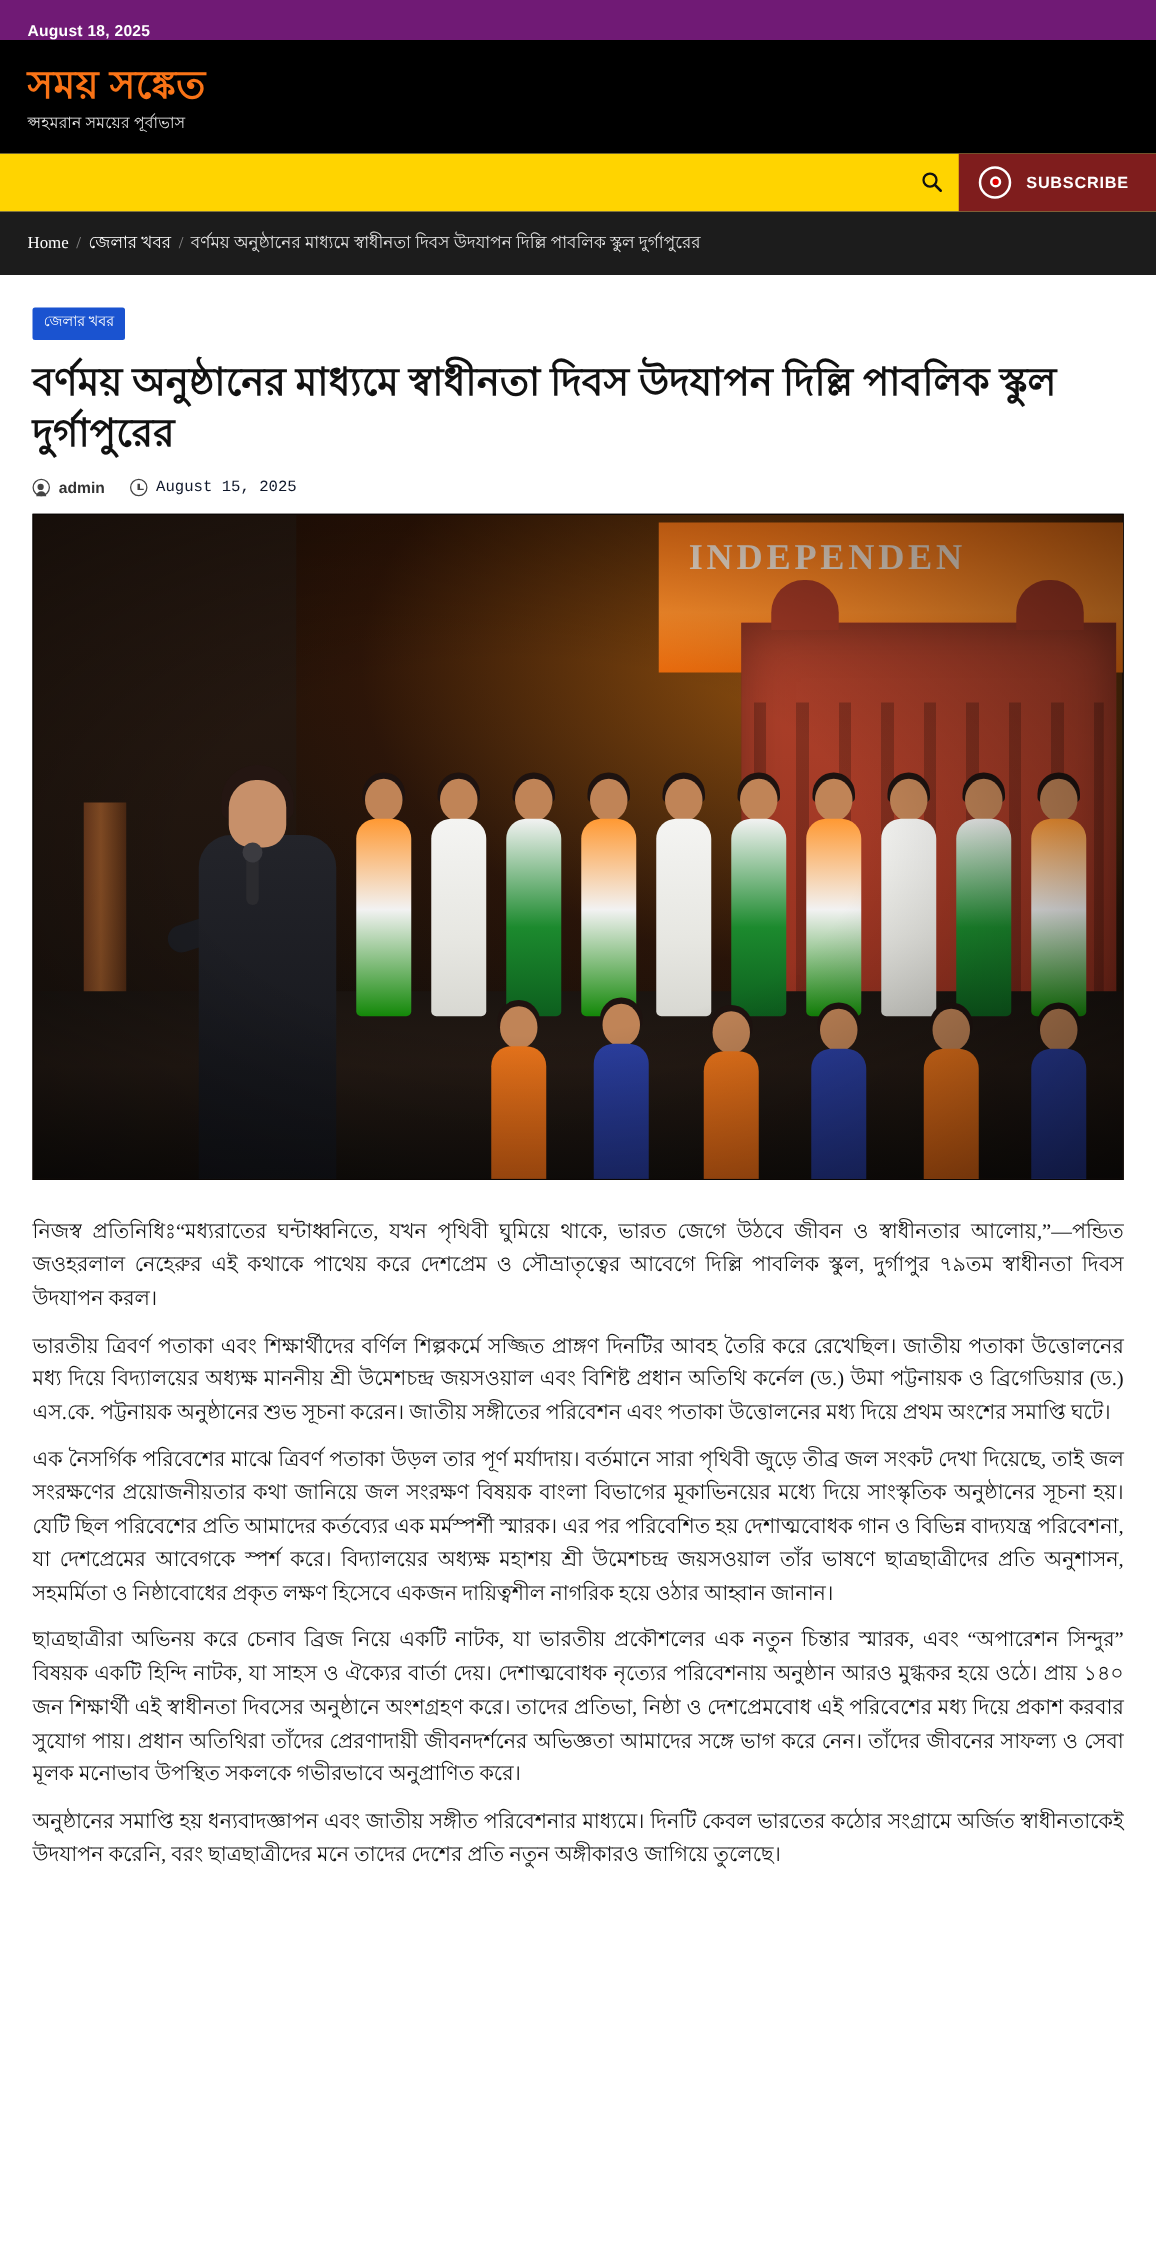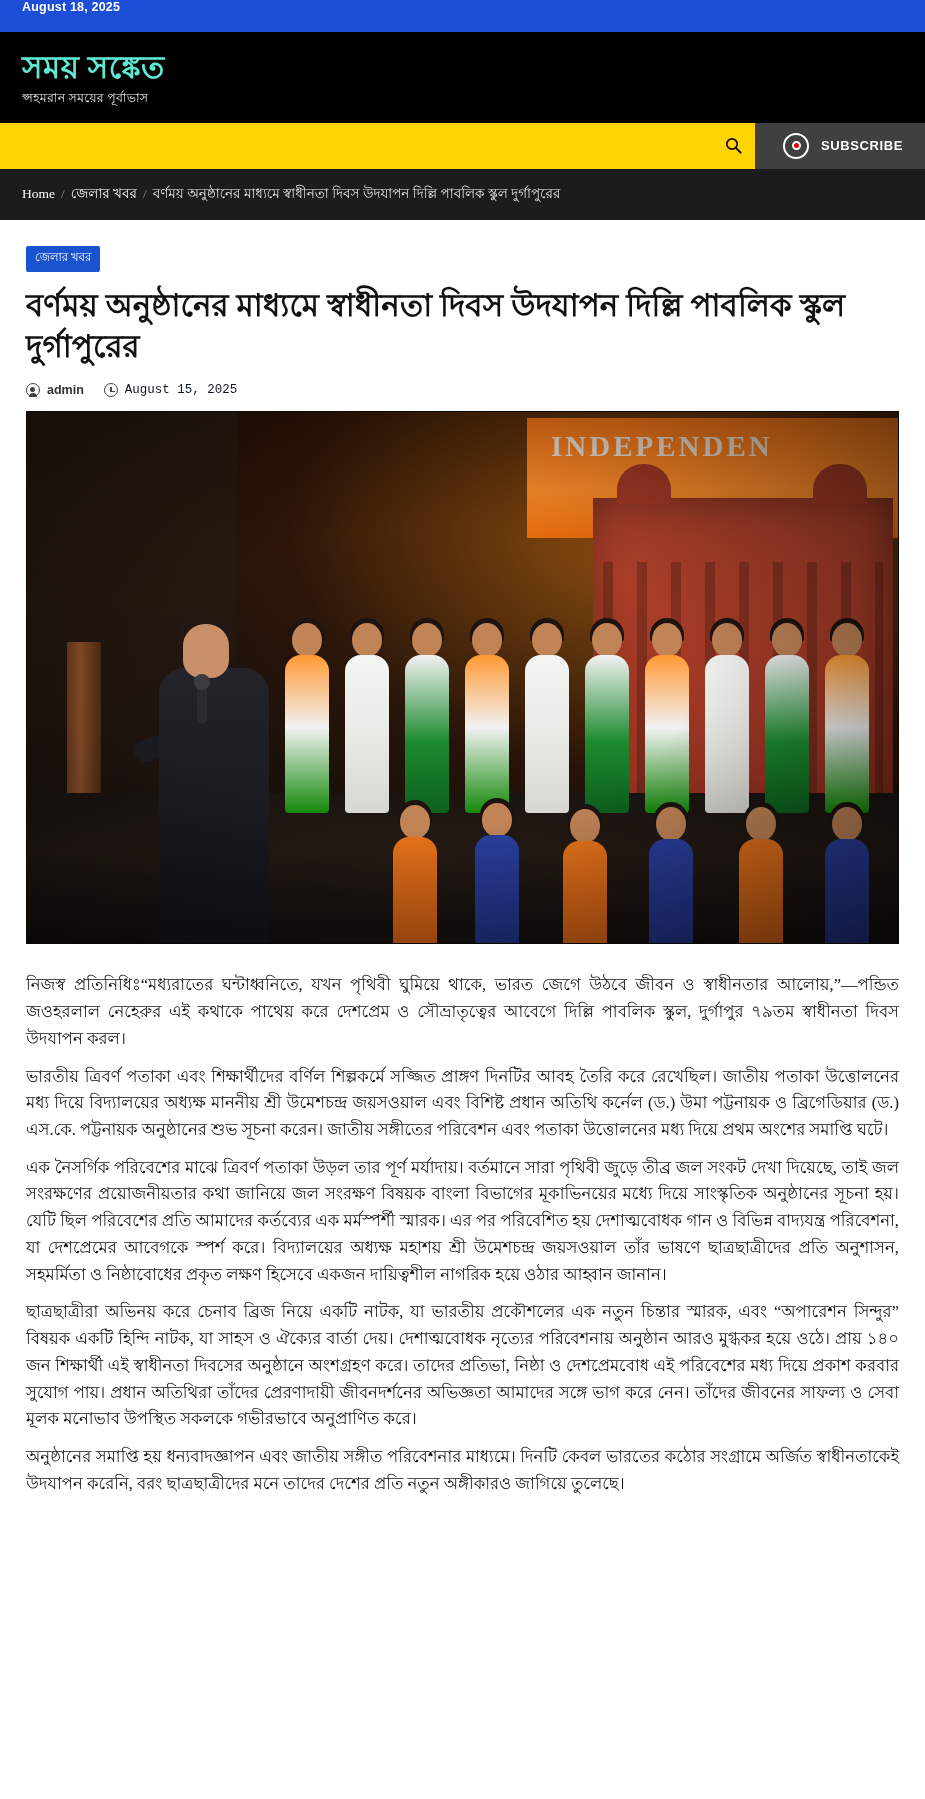--- a/index.html
+++ b/index.html
@@ -7,41 +7,41 @@
   body {
     width: 925px;
     background: #ffffff;
     font-family: "Liberation Sans", sans-serif;
     color: #1a1a1a;
   }
   .page { width: 925px; position: relative; }
 
   
   .topbar {
-    background: #1d4ed8;
+    background: #701a75;
     color: #ffffff;
     height: 32px;
     display: flex;
-    align-items: flex-start;
+    align-items: flex-end;
     padding: 0 22px;
   }
   .topbar .date {
     font-size: 12.5px;
     font-weight: bold;
     letter-spacing: .2px;
   }
 
   
   .masthead {
     background: #000000;
     padding: 18px 22px 14px 22px;
   }
   .brand-title {
     font-family: "Liberation Serif", serif;
-    color: #5eead4;
+    color: #f97316;
     font-size: 31px;
     font-weight: bold;
     line-height: 1.15;
     letter-spacing: .5px;
   }
   .brand-tagline {
     font-family: "Liberation Serif", serif;
     color: #e9e9e9;
     font-size: 12.5px;
     margin-top: 3px;
@@ -59,25 +59,25 @@
   .navstrip .spacer { flex: 1 1 auto; }
   .search-btn {
     width: 44px;
     display: flex;
     align-items: center;
     justify-content: center;
     cursor: pointer;
   }
   .search-btn svg { display: block; }
   .subscribe {
-    background: #404040;
+    background: #7f1d1d;
     display: flex;
     align-items: center;
     gap: 12px;
-    padding: 0 22px 0 28px;
+    padding: 0 22px 0 16px;
     cursor: pointer;
   }
   .sub-circle {
     width: 26px; height: 26px;
     border-radius: 50%;
     border: 2px solid #ffffff;
     display: flex; align-items: center; justify-content: center;
   }
   .sub-circle i {
     display: block;

